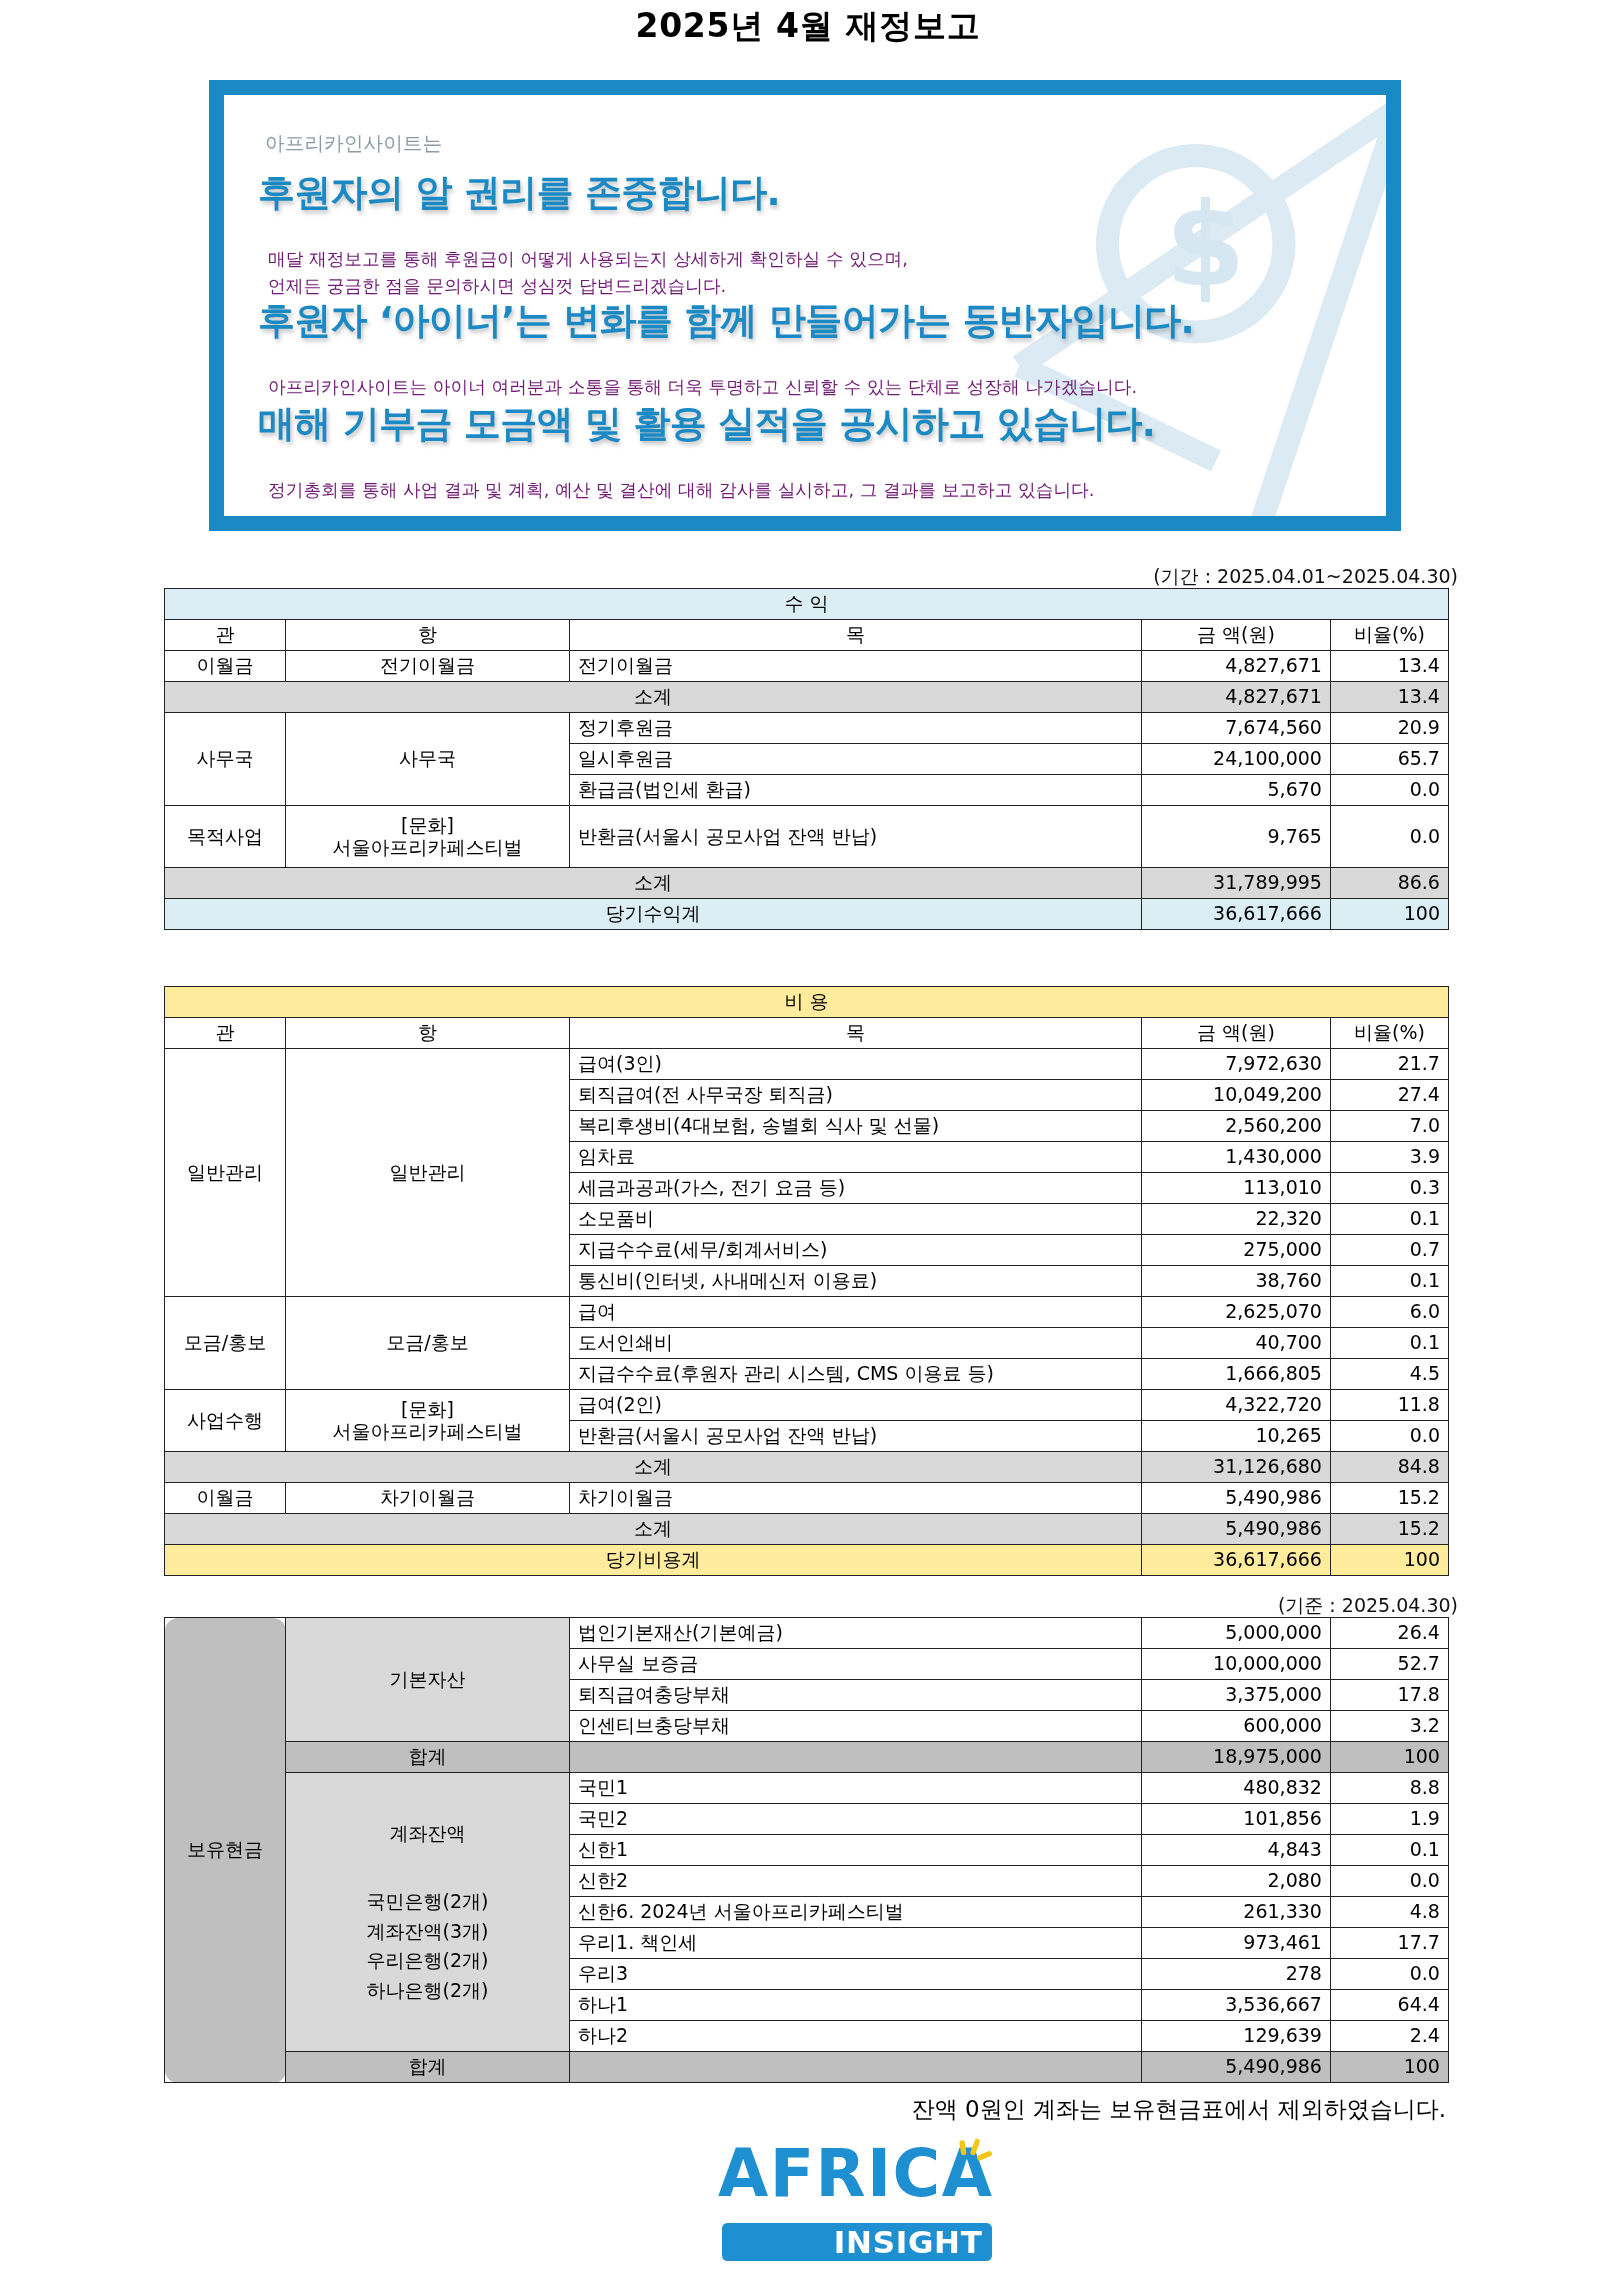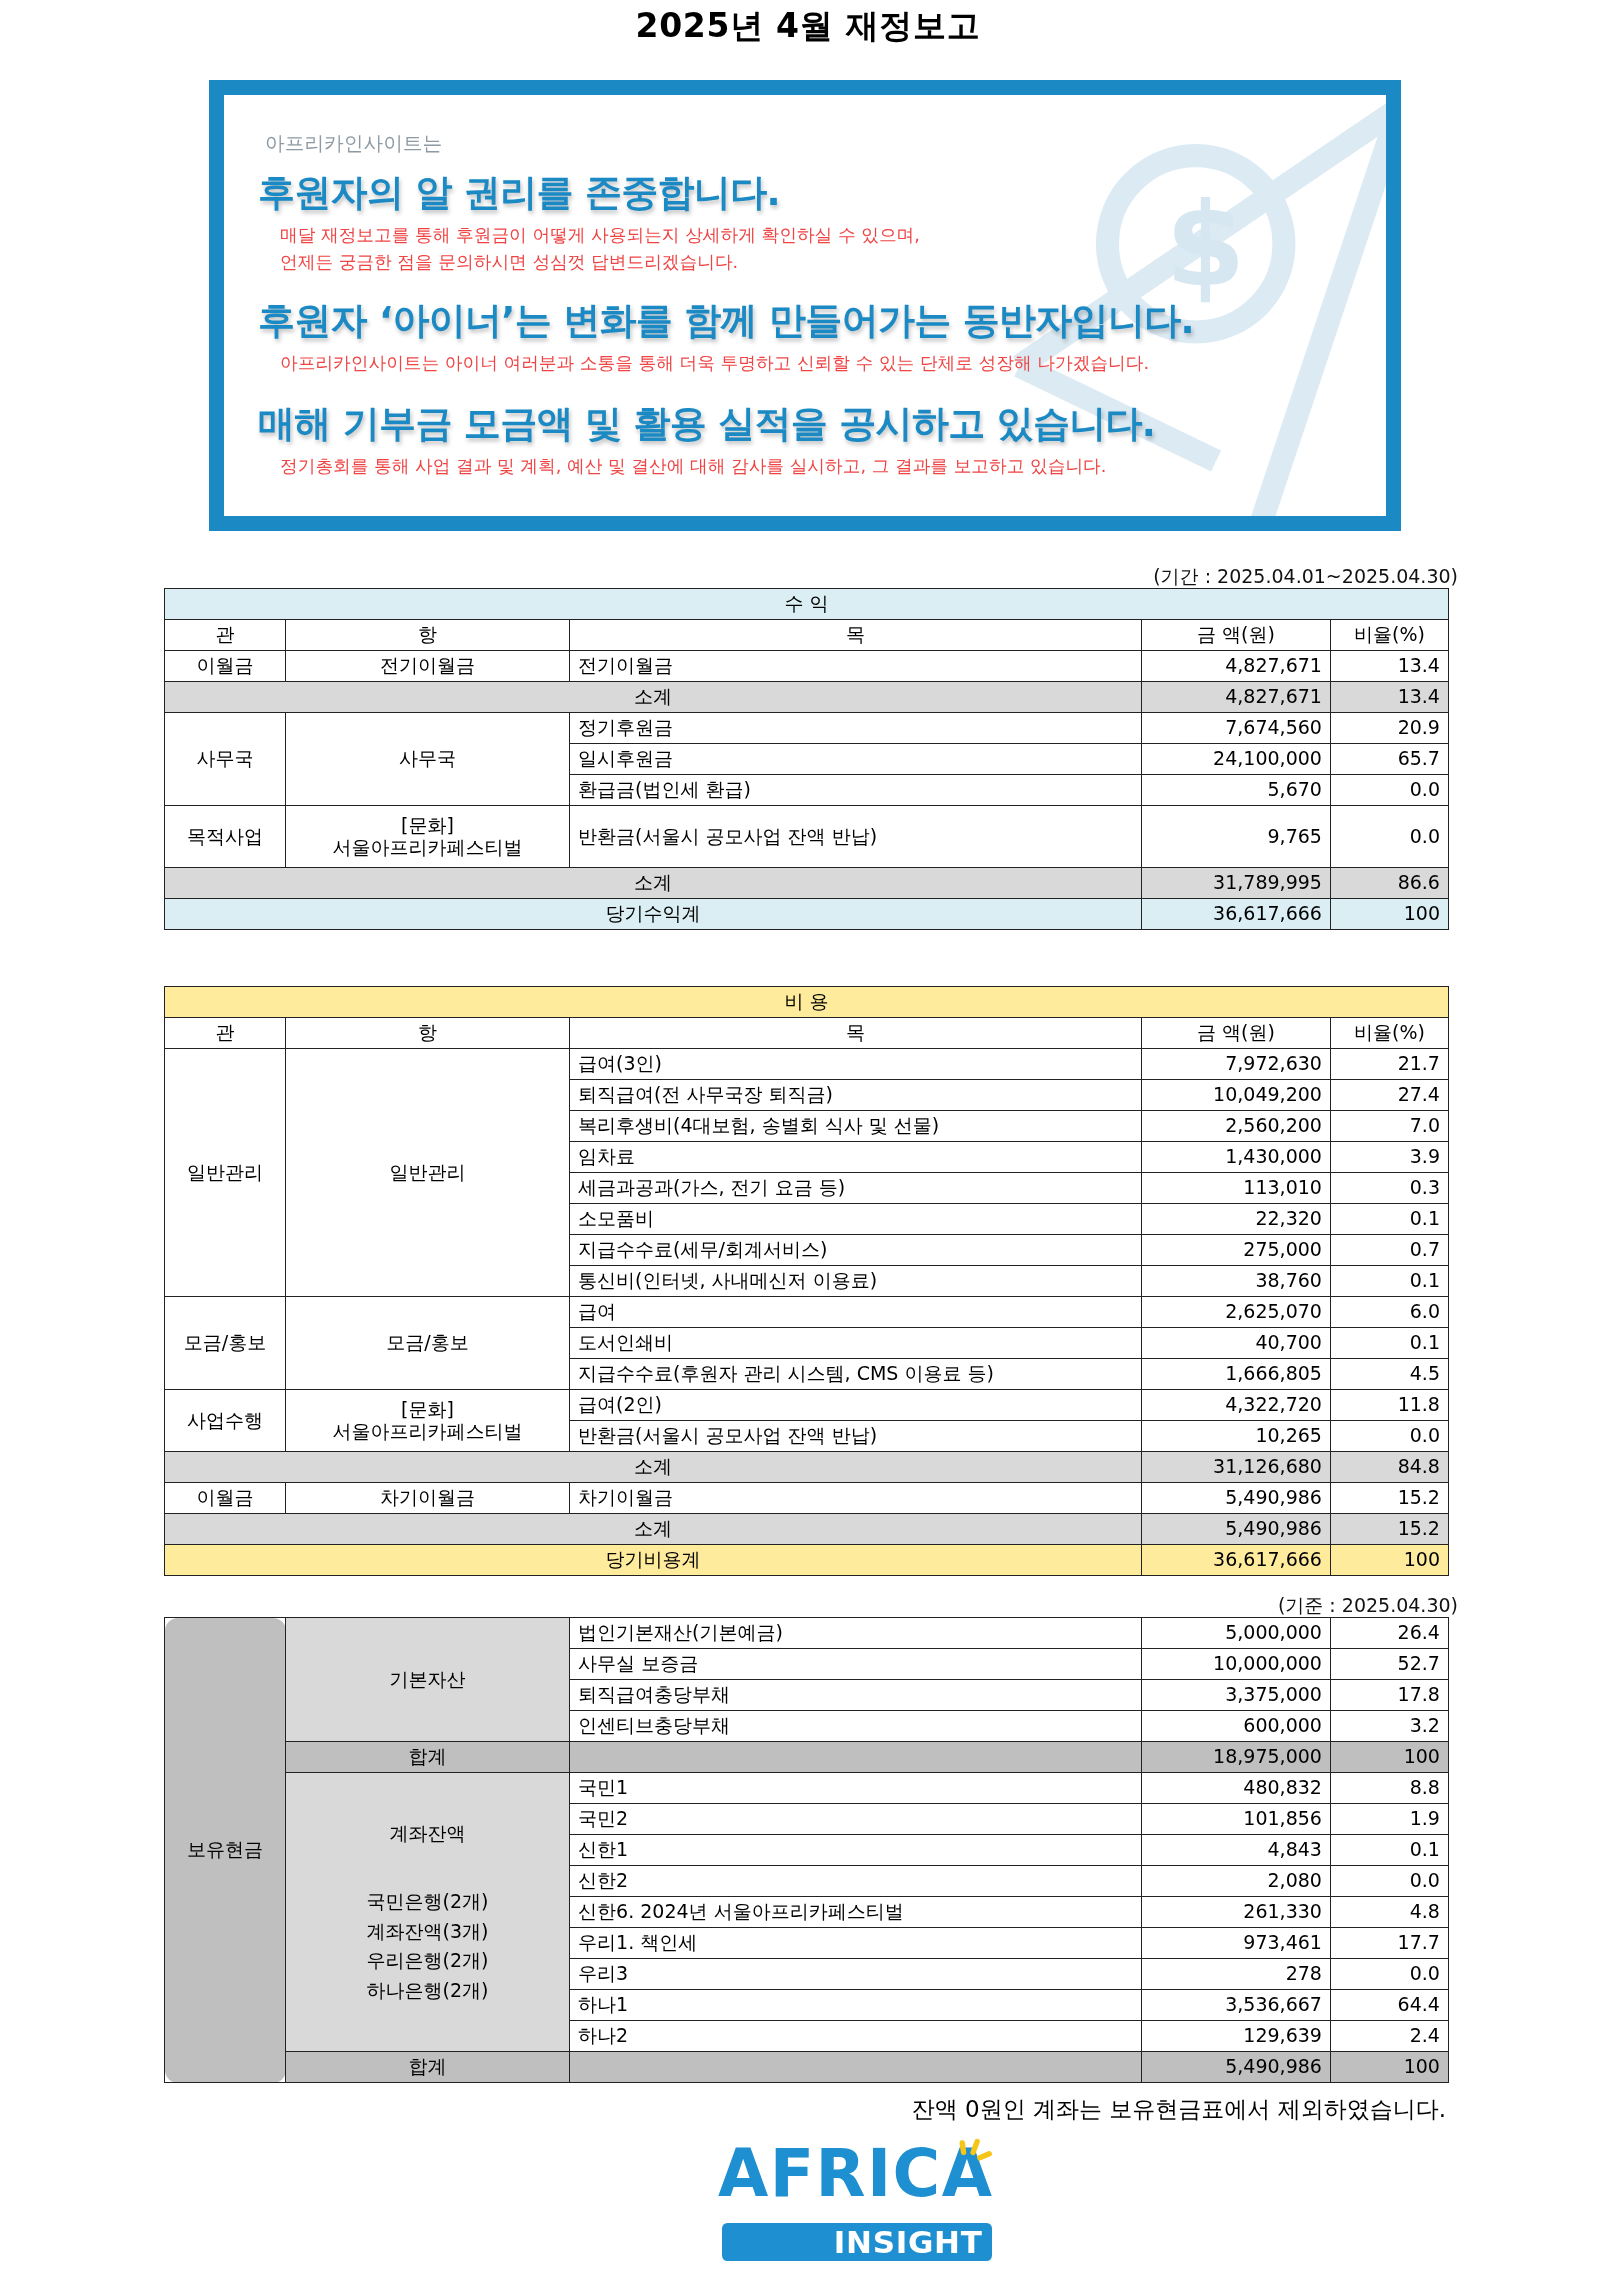--- a/index.html
+++ b/index.html
@@ -19,21 +19,21 @@
   }
   .banner-inner {
     position: relative; width: 100%; height: 100%; background: #ffffff; overflow: hidden;
   }
   .banner-deco { position: absolute; right: -27px; top: -13.6px; width: 421px; height: 475px; }
   .b-intro { position: absolute; left: 41px; top: 35px; font-size: 19.7px; color: #8e9aa3; }
   .b-head {
     position: absolute; left: 34px; font-size: 37px; font-weight: bold; color: #1b8ac4;
     text-shadow: 1.4px 2.7px 4.1px rgba(0,0,0,0.25); letter-spacing: -0.7px;
   }
-  .b-sub { position: absolute; left: 56px; font-size: 17.7px; color: #ef4444; line-height: 30px; }
+  .b-sub { position: absolute; left: 44px; font-size: 17.7px; color: #701a75; line-height: 30px; margin-top: 24px; }
   
   .period {
     position: absolute; right: 158px; font-size: 19px; color: #111;
   }
   table.fin {
     position: absolute; left: 164px; width: 1283px; border-collapse: collapse;
     font-size: 19px; table-layout: fixed;
   }
   table.fin td {
     border: 1.7px solid #222; height: 31px; padding: 0 8.1px; white-space: nowrap;

